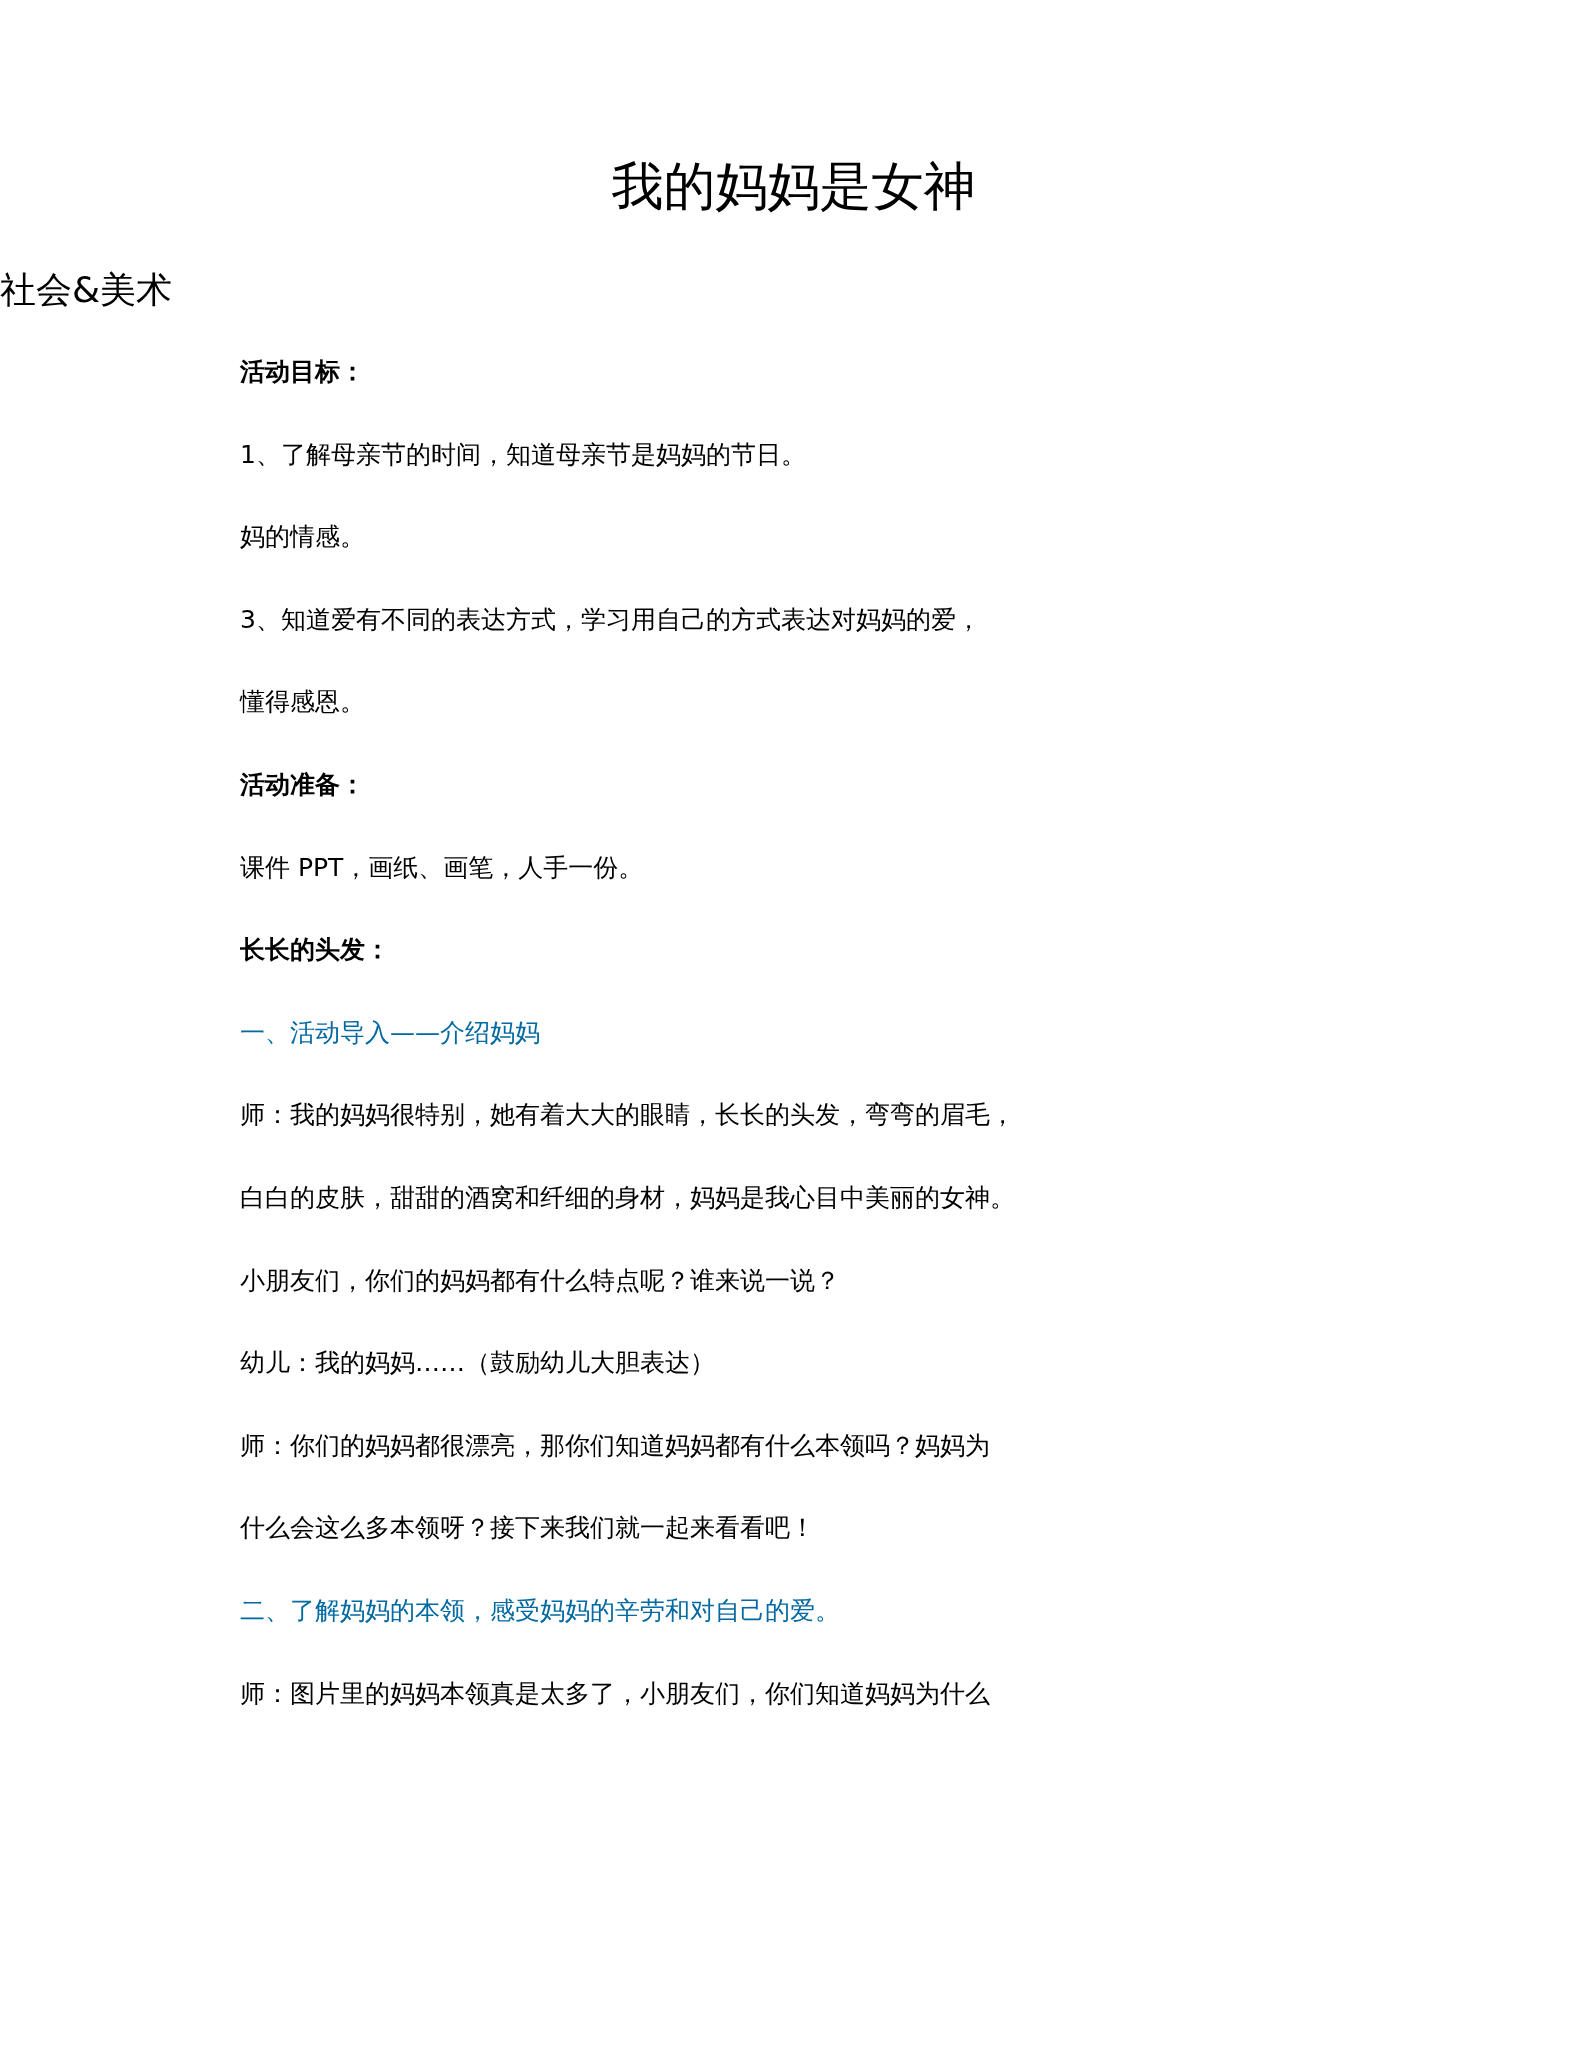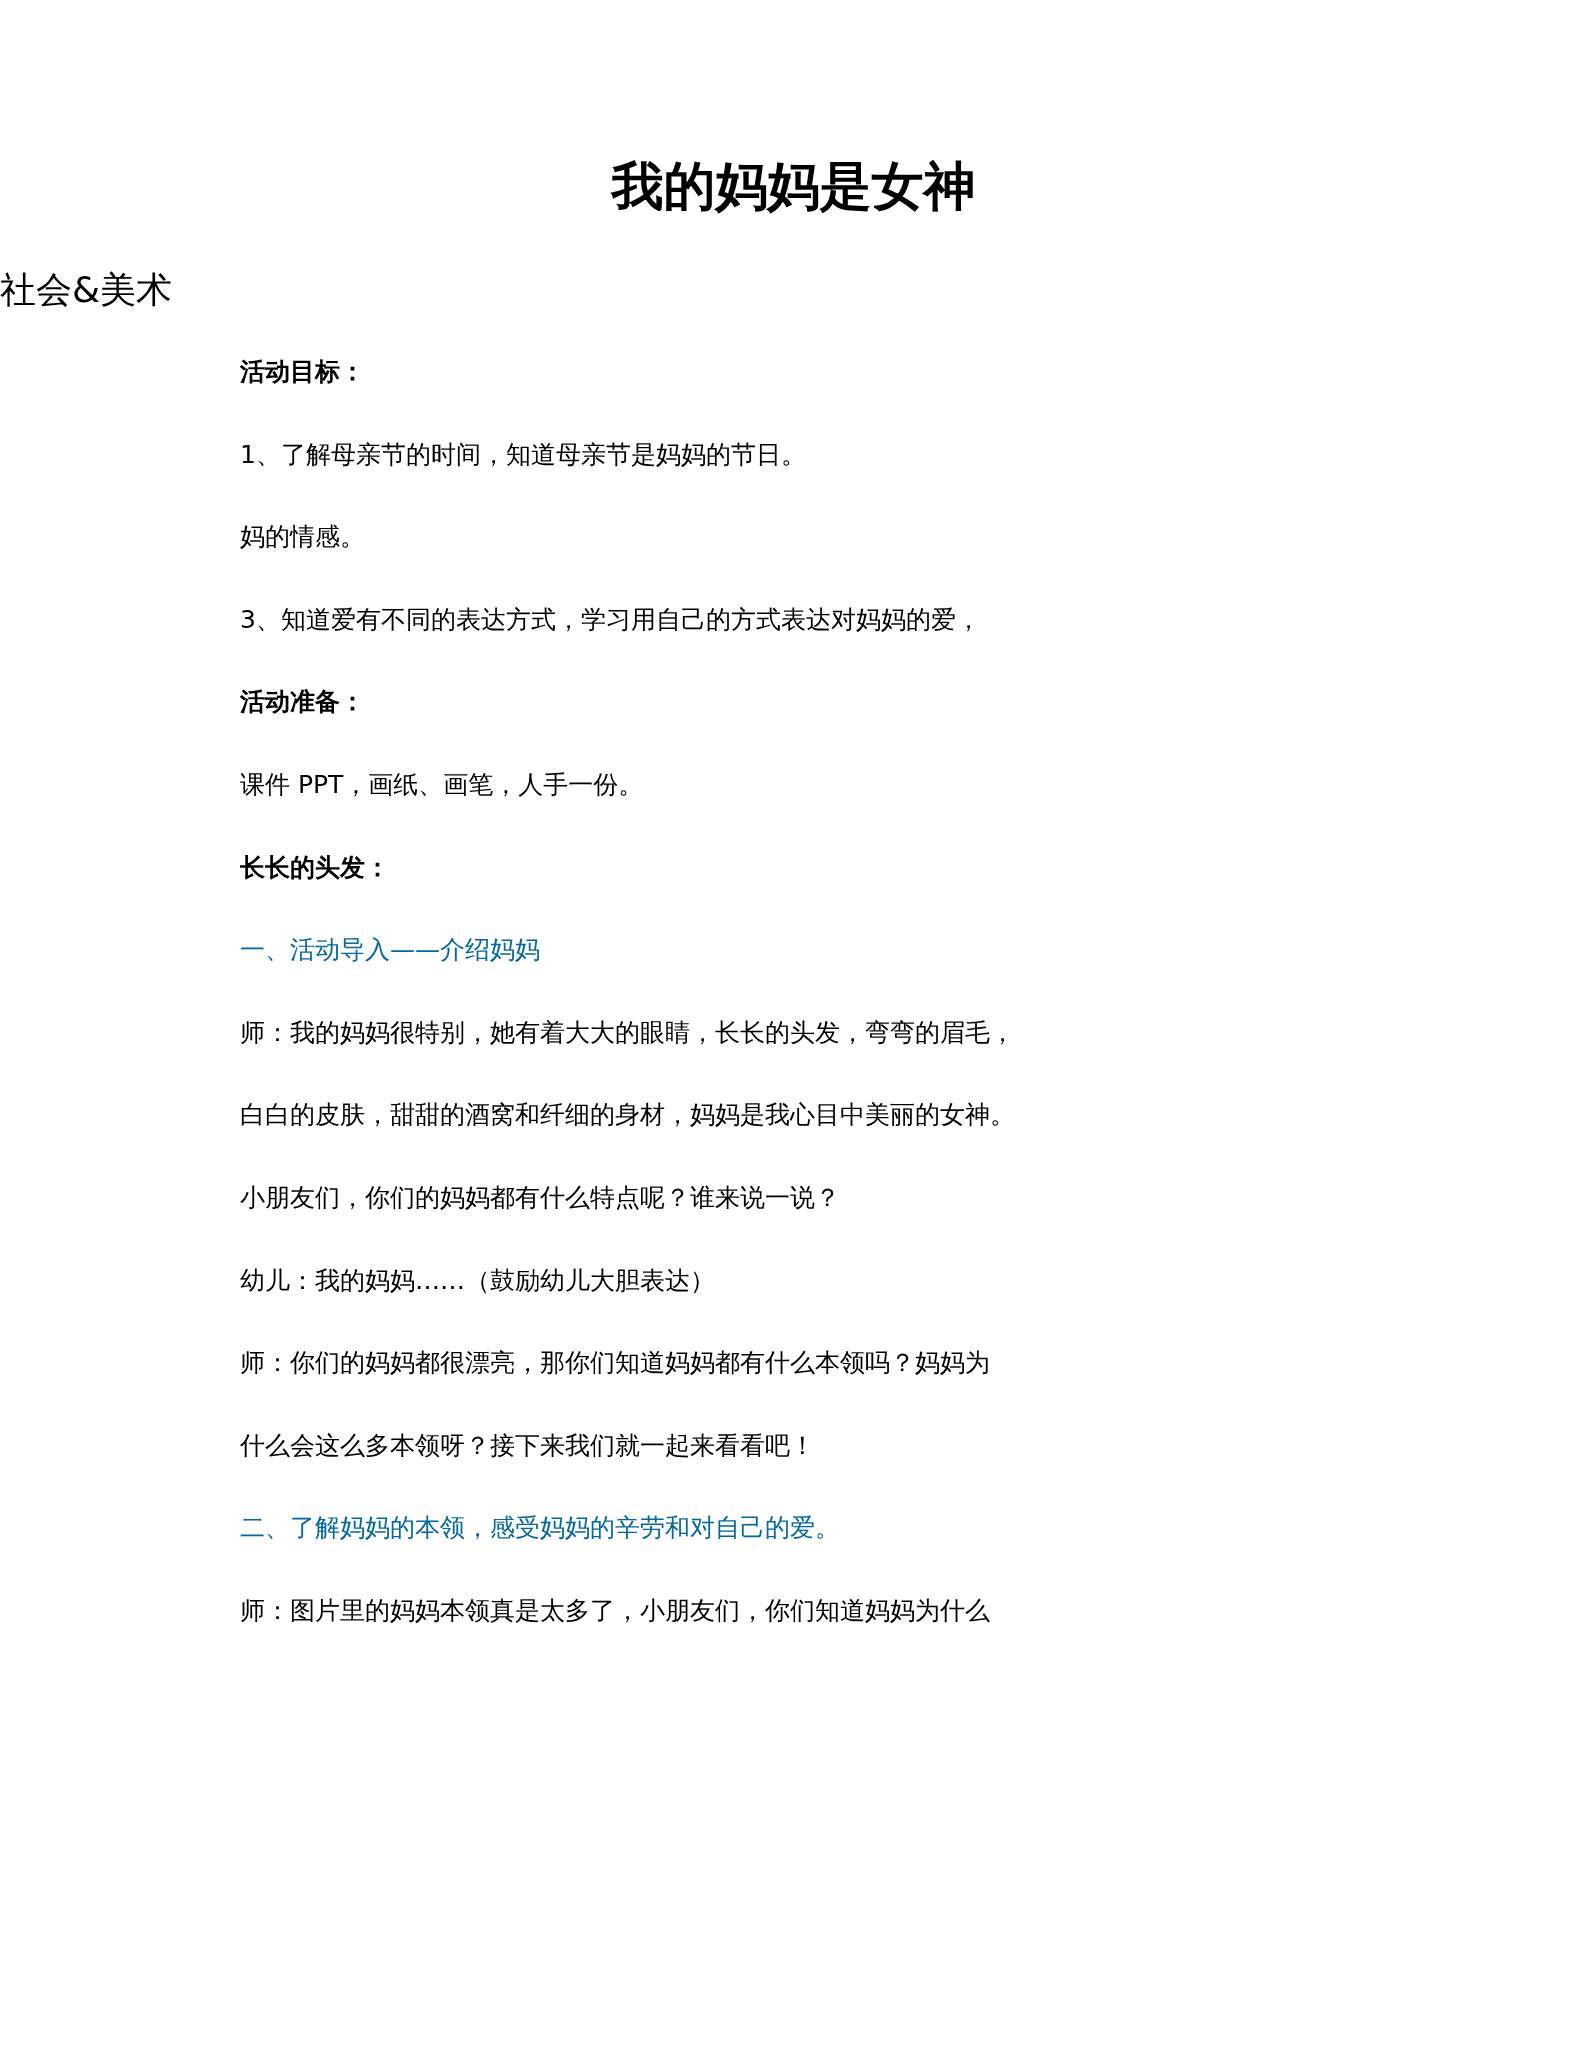--- a/index.html
+++ b/index.html
@@ -1,38 +1,39 @@
 <!DOCTYPE html>
 <html><head>
 <meta charset="utf-8">
 <style>
   html, body { margin:0; padding:0; background:#ffffff; }
   body { width:1587px; height:2050px; position:relative; overflow:hidden;
          font-family:"DejaVu Sans","Liberation Sans",sans-serif; color:#000; }
   .page { position:absolute; left:0; top:0; width:1587px; height:2050px; }
   .title { position:absolute; left:0; width:1587px; top:155px; text-align:center;
-           font-size:52px; font-weight:bold; line-height:62px; }
+           font-size:52px; font-weight:normal; line-height:62px; }
   .subtitle { position:absolute; left:0; width:1587px; top:266px; text-align:left;
               font-size:36px; line-height:48px; }
   .body { position:absolute; left:240px; top:348px; width:1110px; }
   .line { height:82.6px; line-height:48px; font-size:25px; white-space:nowrap; }
   .heading { font-weight:bold; }
   .section { color:#0369a1; }
 </style>
 </head>
 <body>
 
 <div class="page">
   <div class="title">我的妈妈是女神</div>
   <div class="subtitle">社会&amp;美术</div>
   <div class="body">
     <div class="line heading">活动目标：</div>
     <div class="line">1、了解母亲节的时间，知道母亲节是妈妈的节日。</div>
     <div class="line">妈的情感。</div>
     <div class="line">3、知道爱有不同的表达方式，学习用自己的方式表达对妈妈的爱，</div>
+    <div class="line">懂得感恩。</div>
     <div class="line heading">活动准备：</div>
     <div class="line">课件 PPT，画纸、画笔，人手一份。</div>
     <div class="line heading">长长的头发：</div>
     <div class="line section">一、活动导入——介绍妈妈</div>
     <div class="line">师：我的妈妈很特别，她有着大大的眼睛，长长的头发，弯弯的眉毛，</div>
     <div class="line">白白的皮肤，甜甜的酒窝和纤细的身材，妈妈是我心目中美丽的女神。</div>
     <div class="line">小朋友们，你们的妈妈都有什么特点呢？谁来说一说？</div>
     <div class="line">幼儿：我的妈妈……（鼓励幼儿大胆表达）</div>
     <div class="line">师：你们的妈妈都很漂亮，那你们知道妈妈都有什么本领吗？妈妈为</div>
     <div class="line">什么会这么多本领呀？接下来我们就一起来看看吧！</div>

